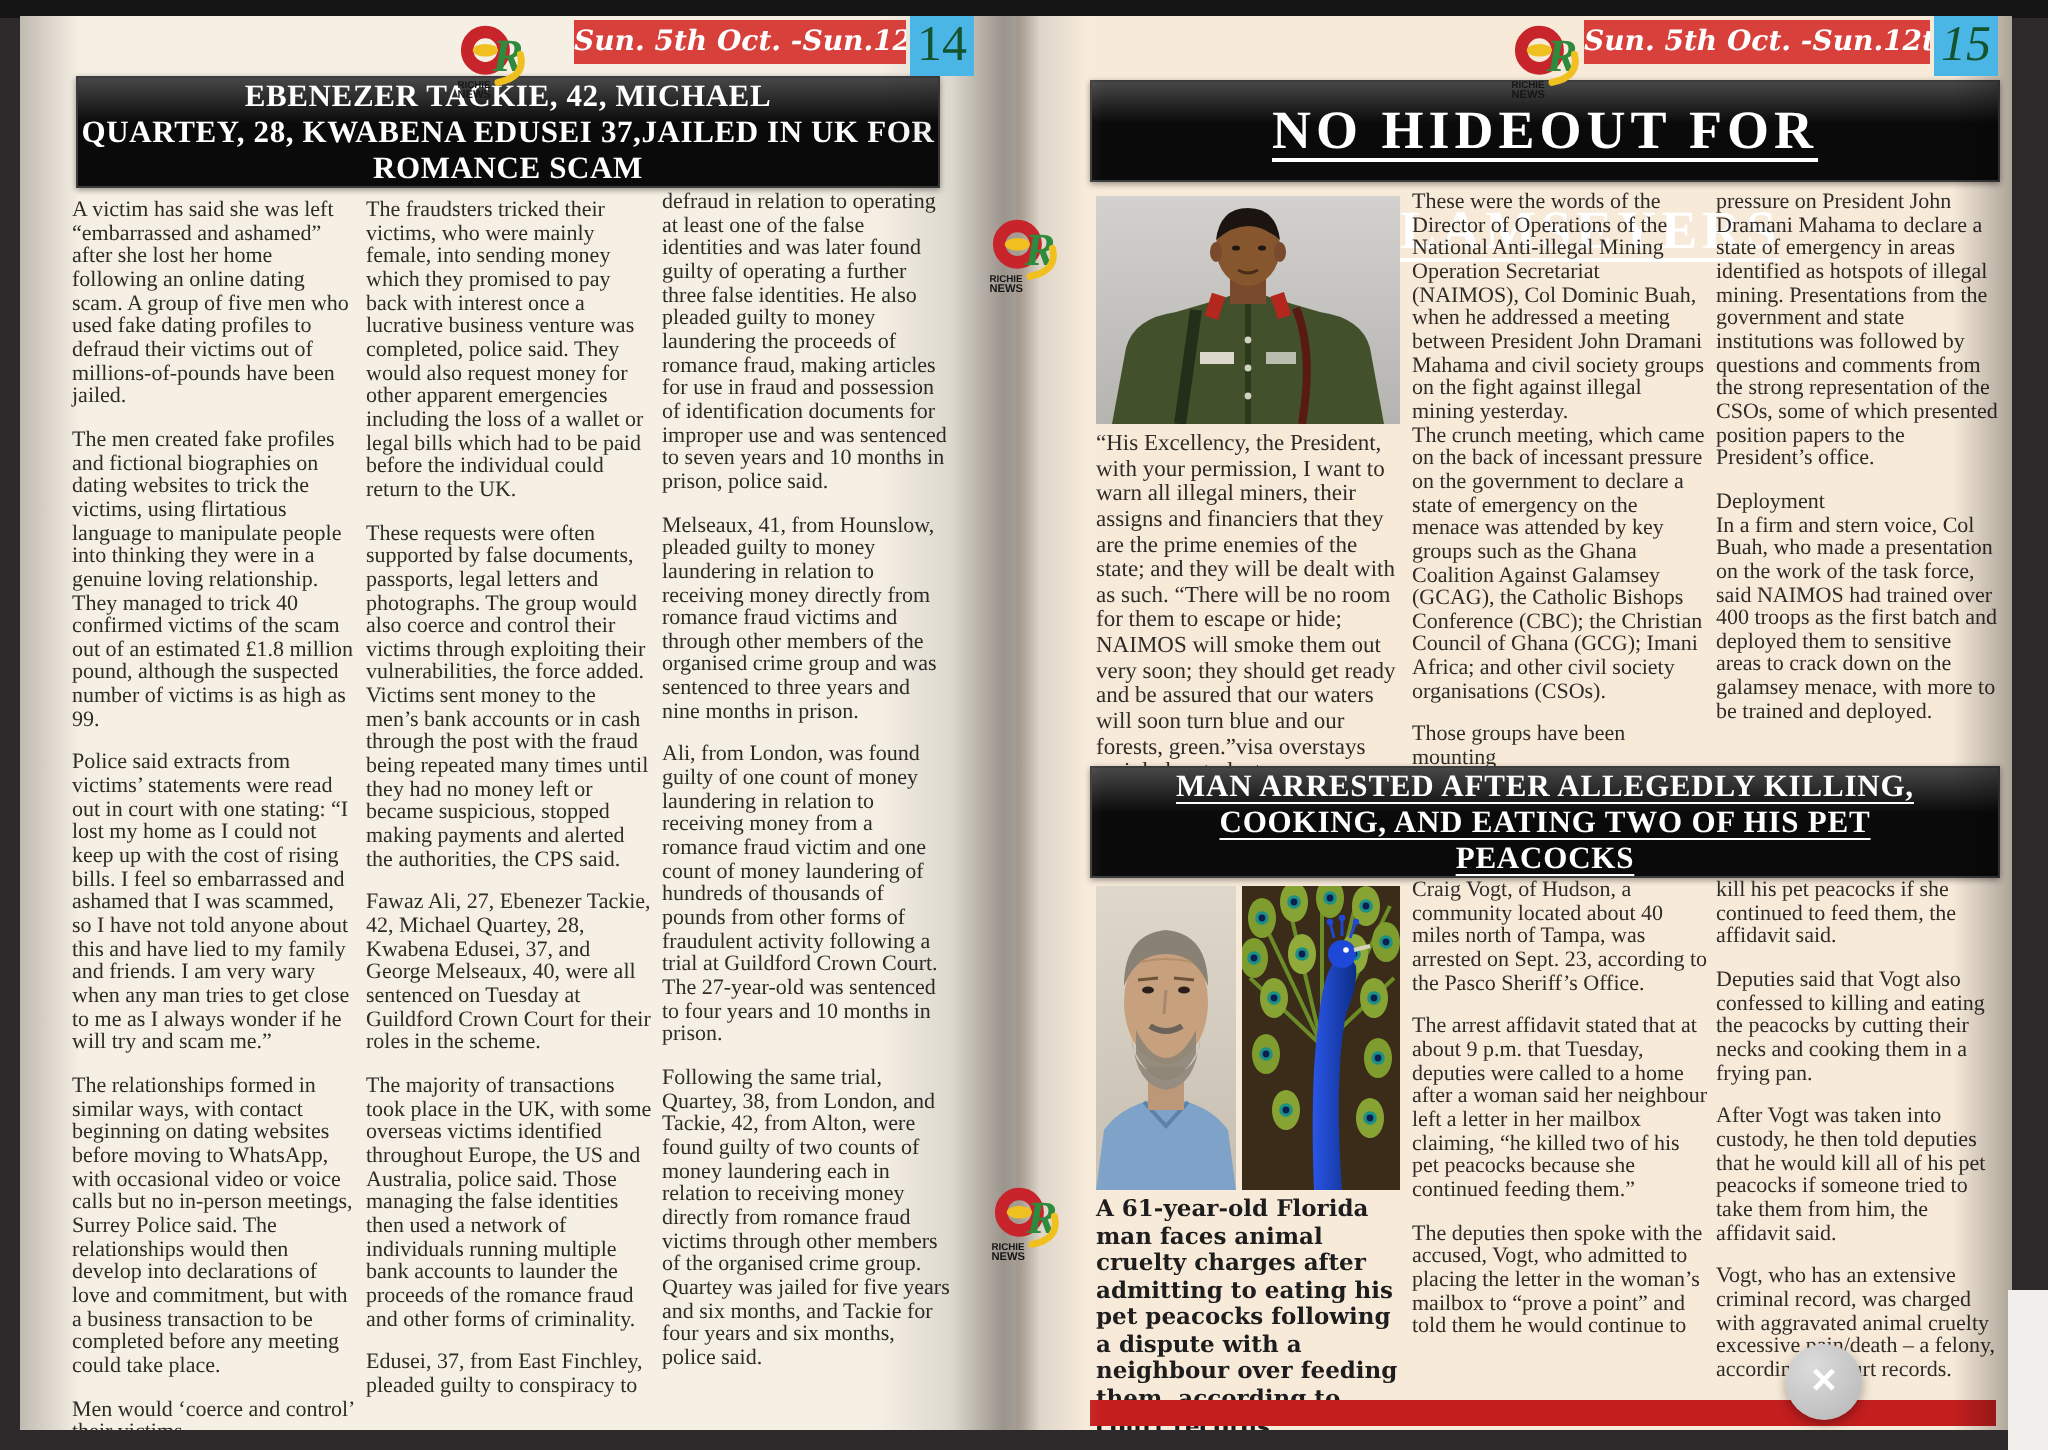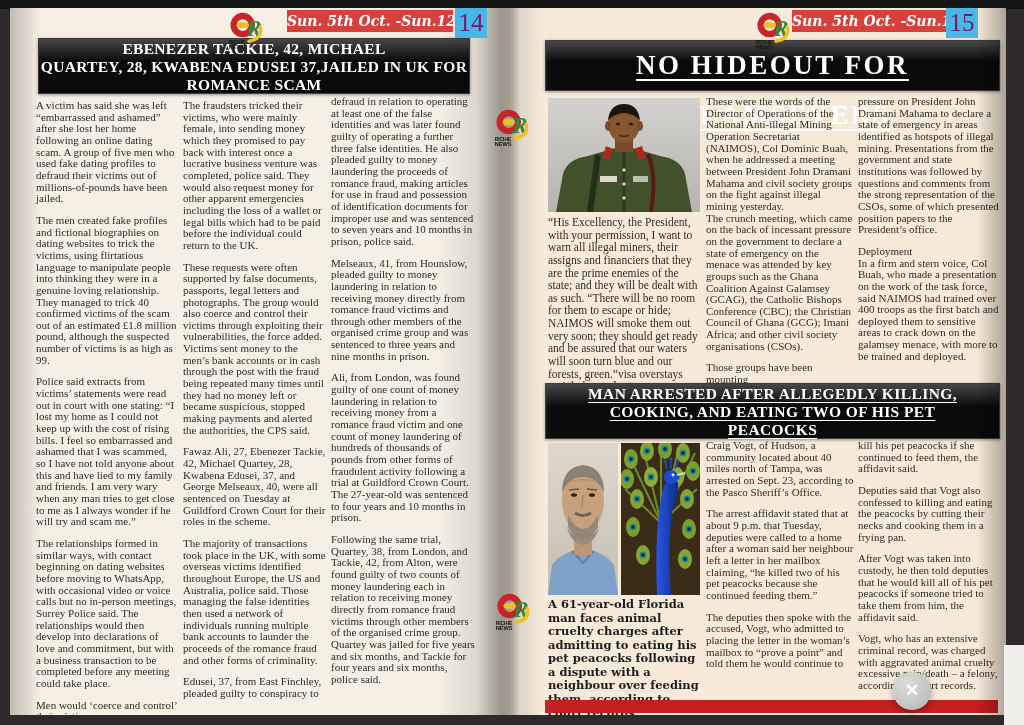--- a/index.html
+++ b/index.html
@@ -15,21 +15,21 @@
     background:linear-gradient(90deg,rgba(0,0,0,.20),rgba(0,0,0,0) 7%,rgba(0,0,0,0) 94%,rgba(0,0,0,.30));}
   .fold{position:absolute;left:476px;top:8px;width:76px;height:707px;pointer-events:none;z-index:4;
     background:linear-gradient(90deg,rgba(0,0,0,0) 0%,rgba(40,30,25,.30) 34%,rgba(120,110,105,.38) 46%,rgba(255,255,255,.20) 58%,rgba(0,0,0,0) 100%);}
   .brand-logo{position:absolute;width:42px;height:40px;z-index:6;}
   .logo-r{font:italic 700 33px "Liberation Serif",serif;fill:#2e8b3d;}
   .logo-t1{font:700 7px "Liberation Sans",sans-serif;fill:#151515;}
   .logo-t2{font:800 8px "Liberation Sans",sans-serif;fill:#151515;}
   .date{position:absolute;height:22px;background:#d8403c;color:#fff;z-index:5;
     font-family:"DejaVu Serif",serif;font-style:italic;font-weight:600;font-size:14px;
     line-height:22px;text-align:center;white-space:nowrap;overflow:hidden;}
-  .badge{position:absolute;width:32px;height:30px;background:#49b6e6;color:#701a75;z-index:5;
+  .badge{position:absolute;width:32px;height:30px;background:#49b6e6;color:#14532d;z-index:5;
     font-family:"Liberation Serif",serif;font-size:25px;line-height:30px;text-align:center;}
   .banner{position:absolute;background:linear-gradient(180deg,#4a4a4a,#0a0a0a 42%);color:#fff;
     text-align:center;font-family:"Liberation Serif",serif;font-weight:bold;
     box-shadow:inset 0 0 0 1px #3c3c3c, 0 1px 3px rgba(0,0,0,.4);}
   .banner-left{left:28px;top:30px;width:432px;height:56px;font-size:15.5px;line-height:18px;
     letter-spacing:.3px;padding-top:2px;box-sizing:border-box;}
   .banner-g{left:37px;top:32px;width:455px;height:51px;font-size:27px;letter-spacing:2.5px;line-height:50px;}
   .banner-g span{text-decoration:underline;text-underline-offset:5px;text-decoration-thickness:1.5px;}
   .banner-p{left:37px;top:375px;width:455px;height:56px;font-size:15.5px;line-height:18px;
     padding-top:2px;box-sizing:border-box;letter-spacing:.4px;}
@@ -110,21 +110,21 @@
   <svg class="brand-logo" style="left:247px;top:2px;" viewBox="0 0 60 56">
     <circle cx="21" cy="21" r="13" fill="none" stroke="#c8242b" stroke-width="9"></circle>
     <ellipse cx="21" cy="21" rx="9" ry="4.5" fill="#f0c020"></ellipse>
     <text x="26" y="36" class="logo-r">R</text>
     <path d="M46 24 q4 16 -16 20" fill="none" stroke="#f0c020" stroke-width="5" stroke-linecap="round"></path>
     <text x="1" y="48" class="logo-t1">RICHIE</text>
     <text x="1" y="55" class="logo-t2">NEWS</text>
   </svg>
 
   <div class="date" style="left:284px;top:2px;width:173px;">Sun. 5th Oct. -Sun.12th Oct. 25</div>
-  <div class="badge" style="left:438px;top:0px;">15</div>
+  <div class="badge" style="left:459px;top:0px;font-style:italic;">15</div>
 
   <div class="banner banner-g">
     <span>NO HIDEOUT FOR GALAMSEYERS</span>
   </div>
 
   <svg class="photo" style="left:40px;top:90px;" width="152" height="114" viewBox="0 0 152 114">
     <defs>
       <linearGradient id="sky" x1="0" y1="0" x2="0" y2="1">
         <stop offset="0" stop-color="#d2d1cd"></stop>
           <stop offset="1" stop-color="#b5b4b0"></stop>

